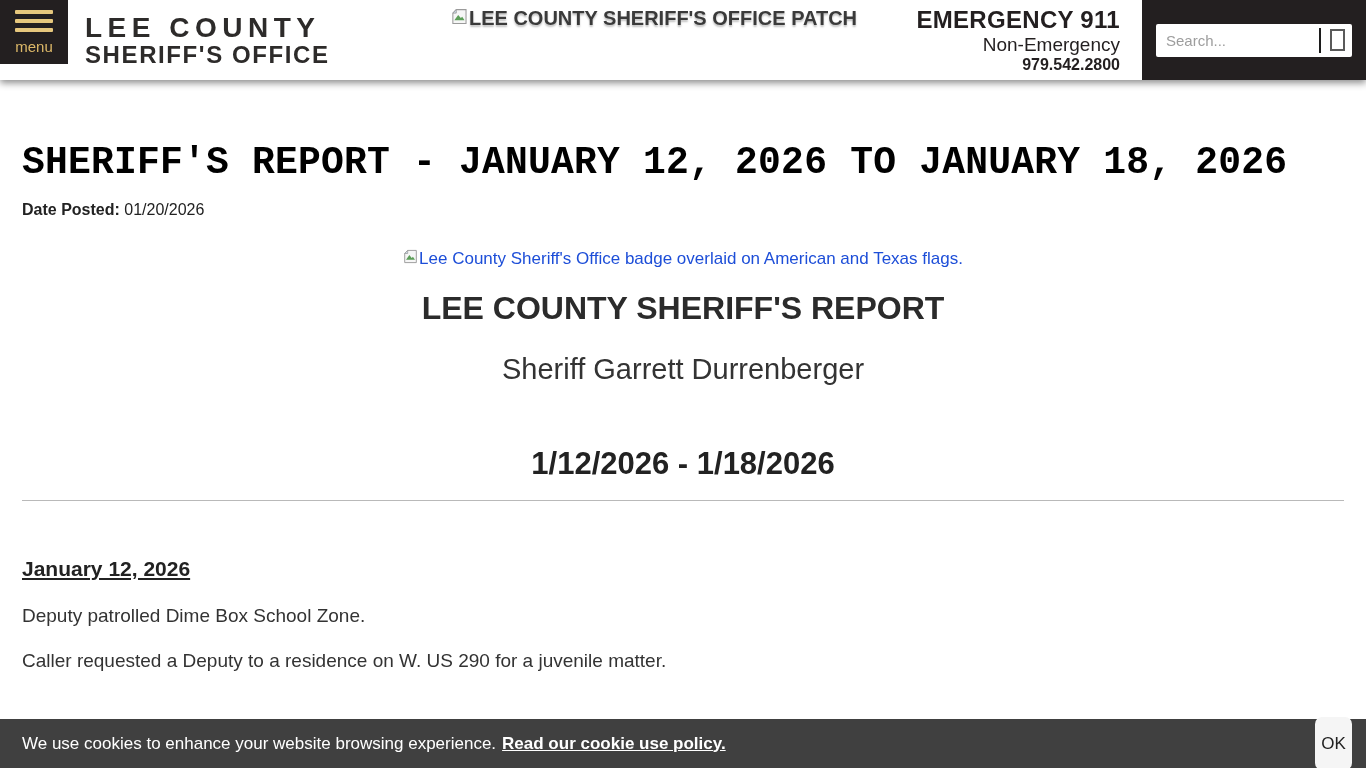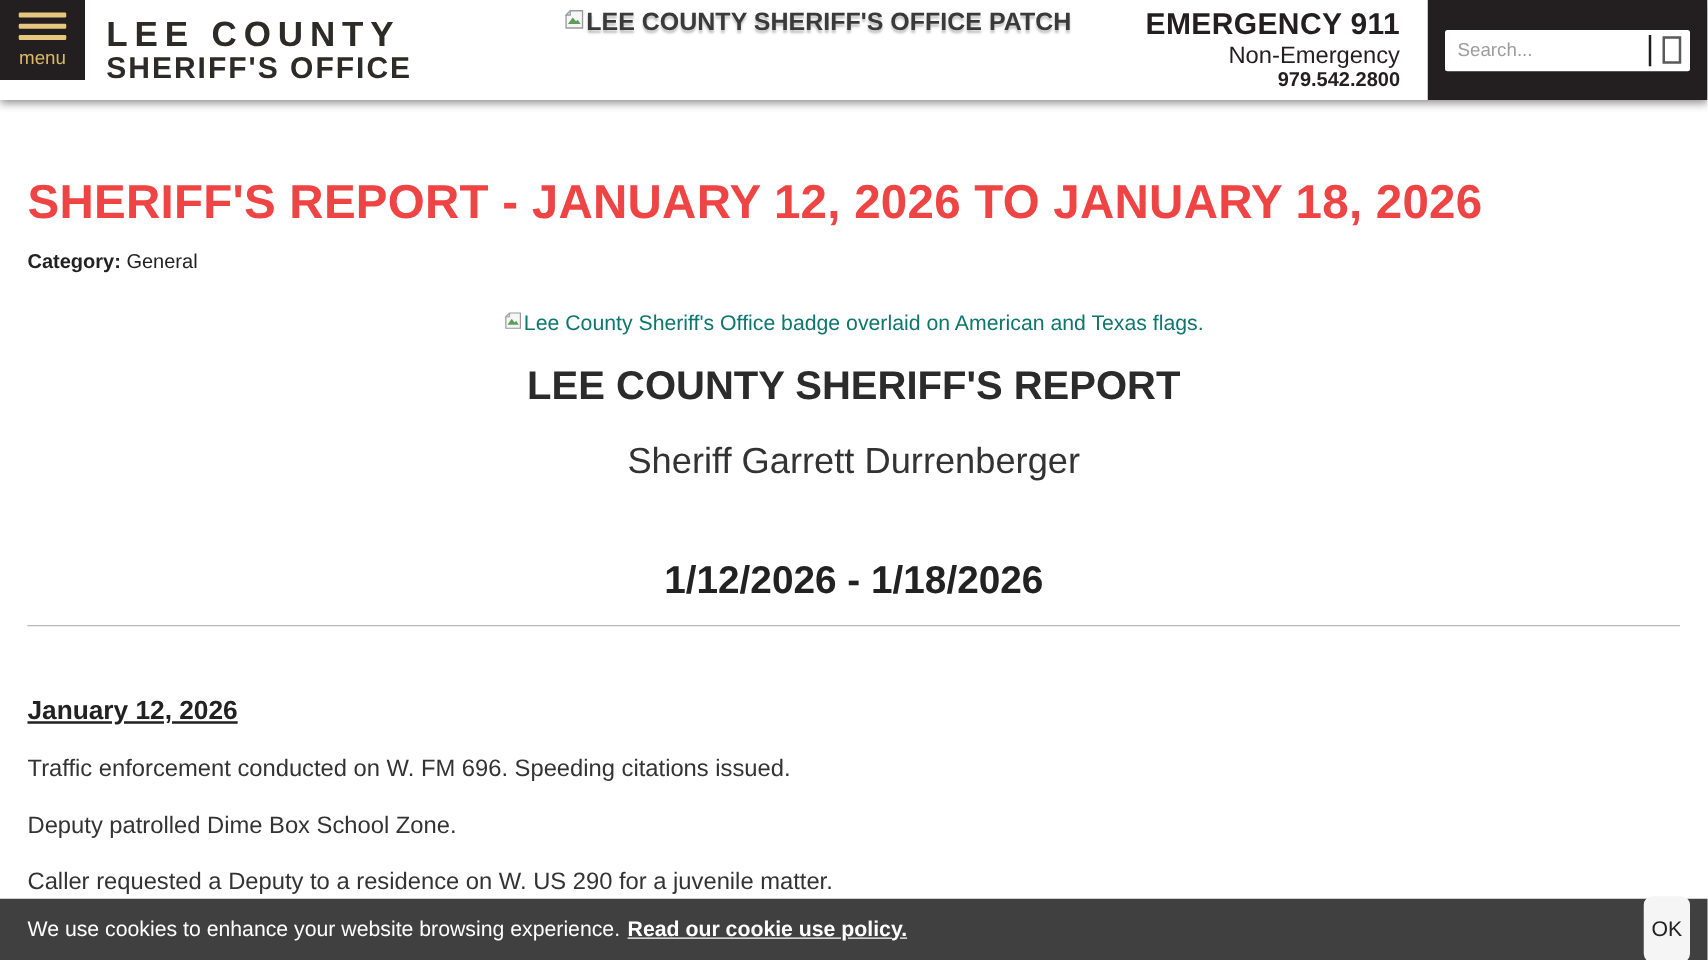--- a/index.html
+++ b/index.html
@@ -121,32 +121,33 @@
     cursor: pointer;
     padding: 0;
   }
 
   
   .main { padding: 0 22px; }
   .page-title {
     margin-top: 62px;
     font-size: 38px;
     font-weight: bold;
-    color: #ef4444;
+    color: #000000;
     letter-spacing: 0.2px;
     line-height: 1.1;
     white-space: nowrap;
+    font-family: Liberation Mono, monospace;
   }
   .meta { margin-top: 15px; font-size: 16px; color: #222; line-height: 21px; }
   .meta b { font-weight: bold; }
   .centered { text-align: center; color: #333; }
   .badge-alt {
     margin-top: 29px;
     font-size: 17px;
-    color: #0f766e;
+    color: #1d4ed8;
     display: inline-flex;
     align-items: center;
     gap: 1px;
   }
   .report-title {
     margin-top: 21px;
     font-size: 32px;
     font-weight: bold;
     color: #2b2b2b;
   }
@@ -263,22 +264,22 @@
     </div>
   </div>
 </div>
 
 <div class="main">
 
   <h1 class="page-title">SHERIFF'S REPORT - JANUARY 12, 2026 TO JANUARY 18, 2026</h1>
 
   <div class="meta">
     <div>
-      <b>Category:</b>
-      <span>General</span>
+      <b>Date Posted:</b>
+      <span>01/20/2026</span>
     </div>
   </div>
 
   <div class="centered">
     <div class="badge-alt">
       <span class="broken-img-icon">
         <svg width="15" height="15" viewBox="0 0 16 16">
           <path d="M5 1.5 H14.2 V14.5 H1.8 V4.8 Z" fill="#f6f6f6" stroke="#9a9a9a" stroke-width="1"></path>
           <path d="M5 1.5 V4.8 H1.8 Z" fill="#cfe0ee" stroke="#9a9a9a" stroke-width="0.8"></path>
           <path d="M3.2 11.5 L6.8 6.5 L9.3 9.5 L10.6 8.2 L12.8 11.5 Z" fill="#5c9e58"></path>
@@ -289,21 +290,20 @@
 
     <div class="report-title">LEE COUNTY SHERIFF'S REPORT</div>
     <div class="sheriff-name">Sheriff Garrett Durrenberger</div>
     <div class="date-range">1/12/2026 - 1/18/2026</div>
   </div>
 
   <hr class="rule">
 
   <div>
     <div class="section-heading">January 12, 2026</div>
-    <p class="entry">Traffic enforcement conducted on W. FM 696. Speeding citations issued.</p>
     <p class="entry">Deputy patrolled Dime Box School Zone.</p>
     <p class="entry">Caller requested a Deputy to a residence on W. US 290 for a juvenile matter.</p>
   </div>
 </div>
 
 <div class="cookie-bar">
   <span>We use cookies to enhance your website browsing experience.</span>
   <a class="cookie-link">Read our cookie use policy.</a>
   <button class="cookie-ok">OK</button>
 </div>

